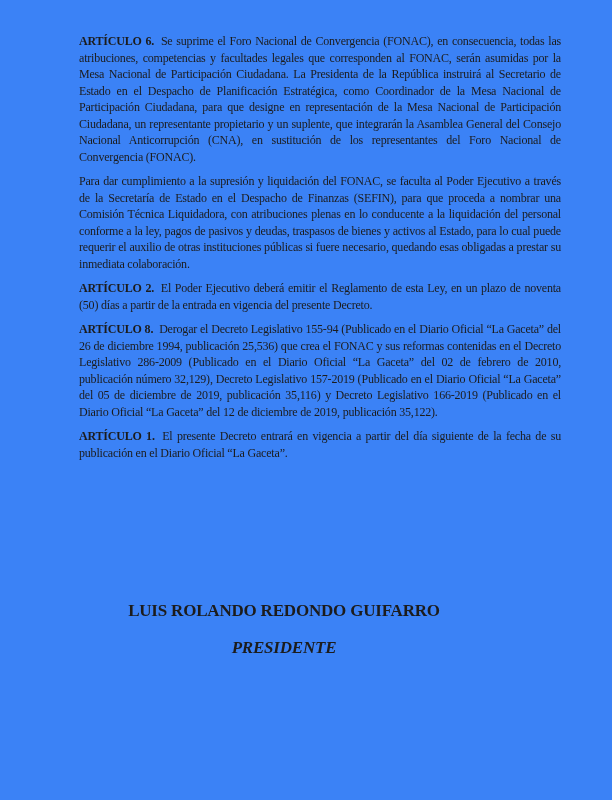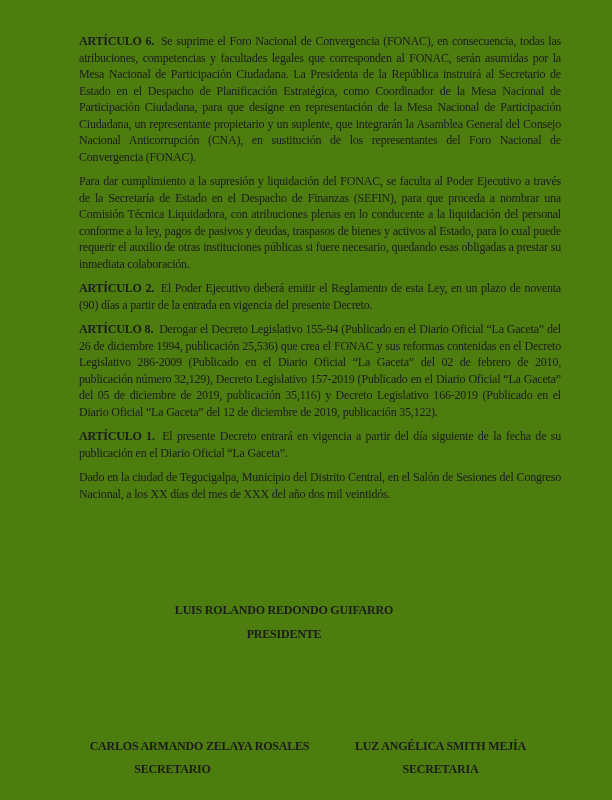--- a/index.html
+++ b/index.html
@@ -4,21 +4,21 @@
 <style>
   html, body {
     margin: 0;
     padding: 0;
     background: #ffffff;
   }
   .page {
     position: relative;
     width: 612px;
     height: 800px;
-    background: #4d7c0f;
+    background: #3b82f6;
     overflow: hidden;
     font-family: "Liberation Serif", "DejaVu Serif", serif;
     color: #1c1c1c;
   }
   .content {
     position: absolute;
     top: 33px;
     left: 79px;
     width: 482px;
     font-size: 12px;
@@ -50,64 +50,54 @@
     left: 79px;
     width: 482px;
     display: flex;
   }
   .sig-col {
     width: 50%;
     text-align: center;
   }
   .sig-name, .sig-title {
     font-weight: bold;
-    font-size: 12px;
+    font-size: 17px;
     line-height: 17px;
     letter-spacing: -0.2px;
   }
   .sig-title {
     margin-top: 6px;
   }
   .sig-president .sig-title {
-    margin-top: 7px;
+    margin-top: 20px;
+    font-style: italic;
   }
   .sig-col-left .sig-title {
     transform: translateX(-27px);
   }
 </style>
 </head>
 <body>
 
 <div class="page">
 
   <div class="content">
 
     <p class="para"><b class="lead">ARTÍCULO 6.</b><span> Se suprime el Foro Nacional de Convergencia (FONAC), en consecuencia, todas las atribuciones, competencias y facultades legales que corresponden al FONAC, serán asumidas por la Mesa Nacional de Participación Ciudadana.  La Presidenta de la República instruirá al Secretario de Estado en el Despacho de Planificación Estratégica, como Coordinador de la Mesa Nacional de Participación Ciudadana, para que designe en representación de la Mesa Nacional de Participación Ciudadana, un representante propietario y un suplente, que integrarán la Asamblea General del Consejo Nacional Anticorrupción (CNA), en sustitución de los representantes del Foro Nacional de Convergencia (FONAC).</span></p>
 
     <p class="para"><span>Para dar cumplimiento a la supresión y liquidación del FONAC, se faculta al Poder Ejecutivo a través de la Secretaría de Estado en el Despacho de Finanzas (SEFIN), para que proceda a nombrar una Comisión Técnica Liquidadora, con atribuciones plenas en lo conducente a la liquidación del personal conforme a la ley, pagos de pasivos y deudas, traspasos de bienes y activos al Estado, para lo cual puede requerir el auxilio de otras instituciones públicas si fuere necesario, quedando esas obligadas a prestar su inmediata colaboración.</span></p>
 
-    <p class="para"><b class="lead">ARTÍCULO 2.</b><span> El Poder Ejecutivo deberá emitir el Reglamento de esta Ley, en un plazo de noventa (90) días a partir de la entrada en vigencia del presente Decreto.</span></p>
+    <p class="para"><b class="lead">ARTÍCULO 2.</b><span> El Poder Ejecutivo deberá emitir el Reglamento de esta Ley, en un plazo de noventa (50) días a partir de la entrada en vigencia del presente Decreto.</span></p>
 
     <p class="para"><b class="lead">ARTÍCULO 8.</b><span> Derogar el Decreto Legislativo 155-94 (Publicado en el Diario Oficial “La Gaceta” del 26 de diciembre 1994, publicación 25,536) que crea el FONAC y sus reformas contenidas en el Decreto Legislativo 286-2009 (Publicado en el Diario Oficial “La Gaceta” del 02 de febrero de 2010, publicación número 32,129), Decreto Legislativo 157-2019 (Publicado en el Diario Oficial “La Gaceta” del 05 de diciembre de 2019, publicación 35,116) y Decreto Legislativo 166-2019 (Publicado en el Diario Oficial “La Gaceta” del 12 de diciembre de 2019, publicación 35,122).</span></p>
 
     <p class="para"><b class="lead">ARTÍCULO 1.</b><span> El presente Decreto entrará en vigencia a partir del día siguiente de la fecha de su publicación en el Diario Oficial “La Gaceta”.</span></p>
 
-    <p class="para"><span>Dado en la ciudad de Tegucigalpa, Municipio del Distrito Central, en el Salón de Sesiones del Congreso Nacional, a los XX días del mes de XXX del año dos mil veintidós.</span></p>
 
   </div>
 
   <div class="sig-president">
     <div class="sig-name">LUIS ROLANDO REDONDO GUIFARRO</div>
     <div class="sig-title">PRESIDENTE</div>
   </div>
 
-  <div class="sig-secretaries">
-    <div class="sig-col sig-col-left">
-      <div class="sig-name">CARLOS ARMANDO ZELAYA ROSALES</div>
-      <div class="sig-title">SECRETARIO</div>
-    </div>
-    <div class="sig-col sig-col-right">
-      <div class="sig-name">LUZ ANGÉLICA SMITH MEJÍA</div>
-      <div class="sig-title">SECRETARIA</div>
-    </div>
-  </div>
 
 </div>
 
 </body></html>

